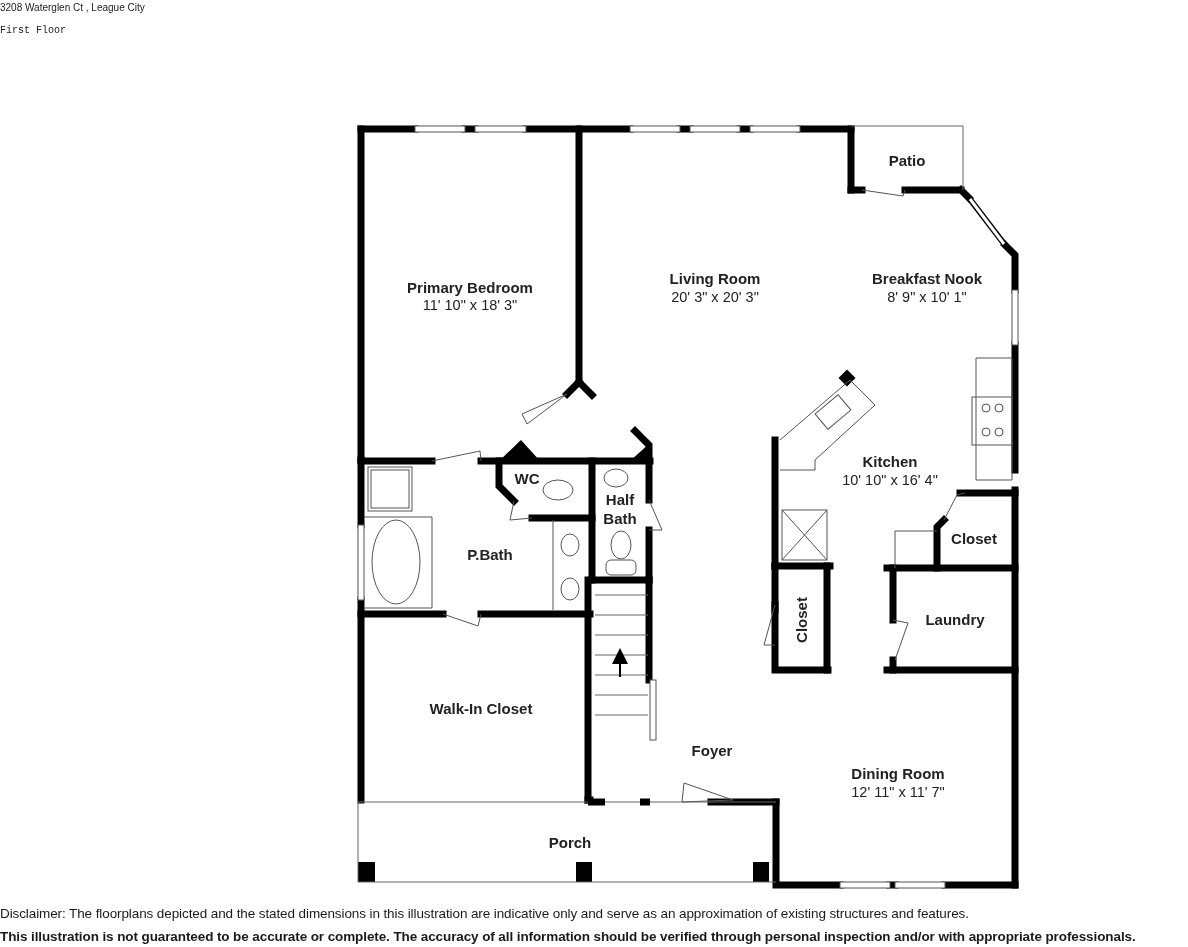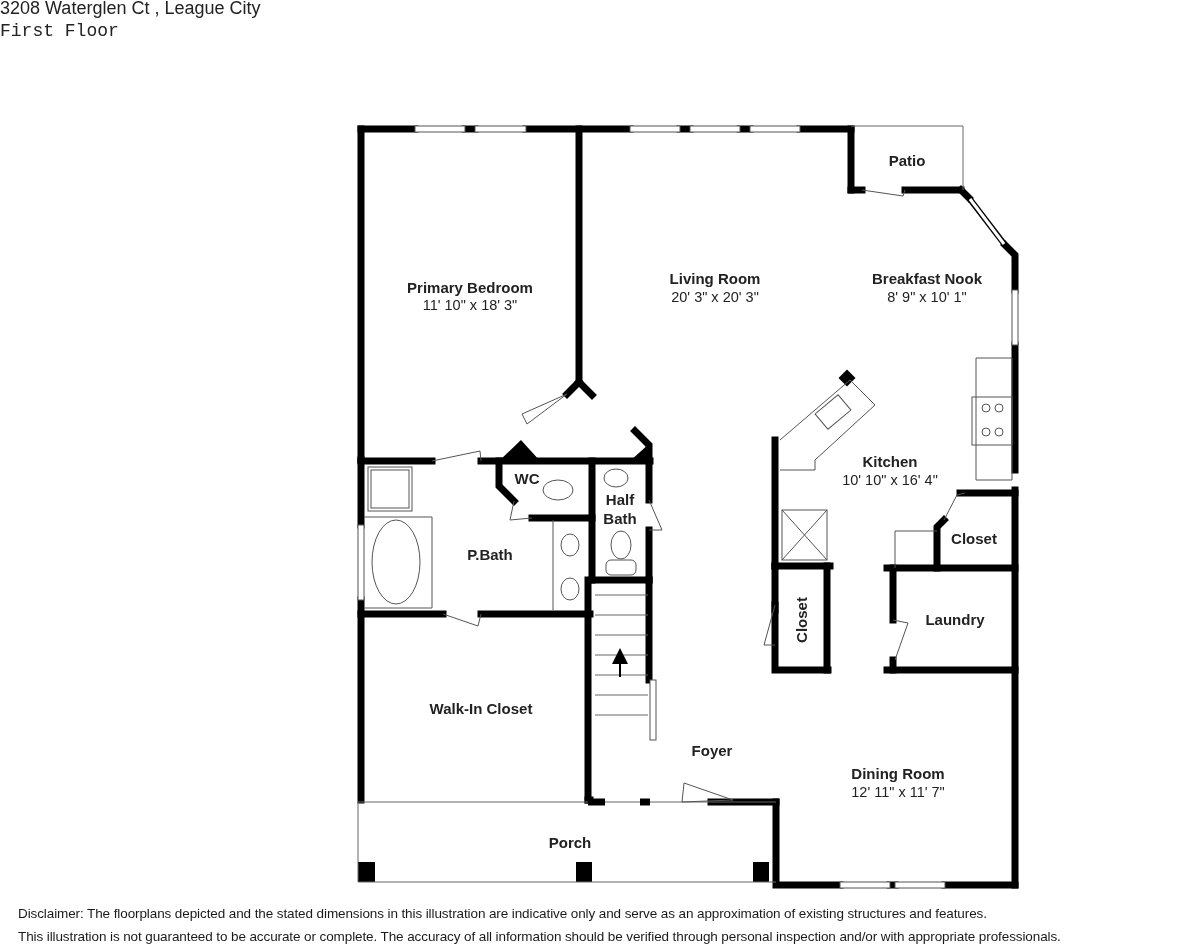--- a/index.html
+++ b/index.html
@@ -1,19 +1,19 @@
 <!DOCTYPE html>
 <html><head>
 <meta charset="utf-8">
 <style>
   html, body { margin: 0; padding: 0; background: #ffffff; }
   body { width: 1188px; height: 947px; position: relative; overflow: hidden;
          font-family: "Liberation Sans", sans-serif; color: #1a1a1a; }
-  .hdr { position: absolute; left: 0; font-size: 18px; line-height: 16px; color: #222; }
-  .disc { position: absolute; left: 18px; font-size: 13.5px; line-height: 16px; color: #1a1a1a; white-space: nowrap; letter-spacing: -0.1px; }
+  .hdr { position: absolute; left: 0; font-size: 10px; line-height: 16px; color: #222; }
+  .disc { position: absolute; left: 0; font-size: 13.5px; line-height: 16px; color: #1a1a1a; white-space: nowrap; letter-spacing: -0.1px; }
   svg { position: absolute; left: 0; top: 0; }
   .room-name { font-family: "Liberation Sans", sans-serif; font-weight: bold; font-size: 15px; fill: #222; }
   .room-dim { font-family: "Liberation Sans", sans-serif; font-size: 14.5px; fill: #222; }
 </style>
 </head>
 <body>
 
 <div class="hdr" style="top:0px;">3208 Waterglen Ct , League City</div>
 <div class="hdr" style="top:23px;font-family:Liberation Mono, monospace;">First Floor</div>
 
@@ -208,13 +208,13 @@
     <text class="room-name" x="712" y="756" text-anchor="middle">Foyer</text>
 
     <text class="room-name" x="898" y="779" text-anchor="middle">Dining Room</text>
     <text class="room-dim" x="898" y="797" text-anchor="middle">12' 11" x 11' 7"</text>
 
     <text class="room-name" x="570" y="848" text-anchor="middle">Porch</text>
   </g>
 </svg>
 
 <div class="disc" style="top:906px;">Disclaimer: The floorplans depicted and the stated dimensions in this illustration are indicative only and serve as an approximation of existing structures and features.</div>
-<div class="disc" style="top:929px;">This illustration is not guaranteed to be accurate or complete. The accuracy of all information should be verified through personal inspection and/or with appropriate professionals.</div>
+<div class="disc" style="top:929px;font-weight:bold;">This illustration is not guaranteed to be accurate or complete. The accuracy of all information should be verified through personal inspection and/or with appropriate professionals.</div>
 
 </body></html>

